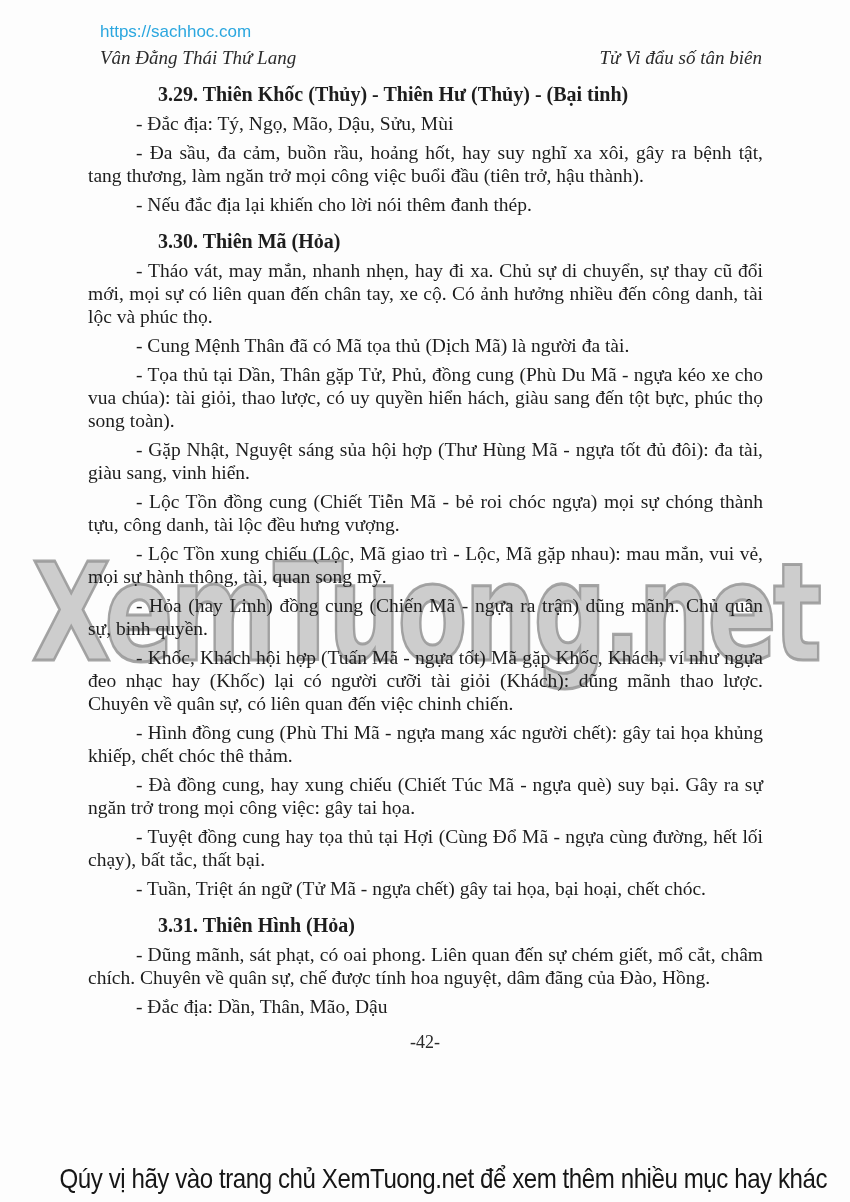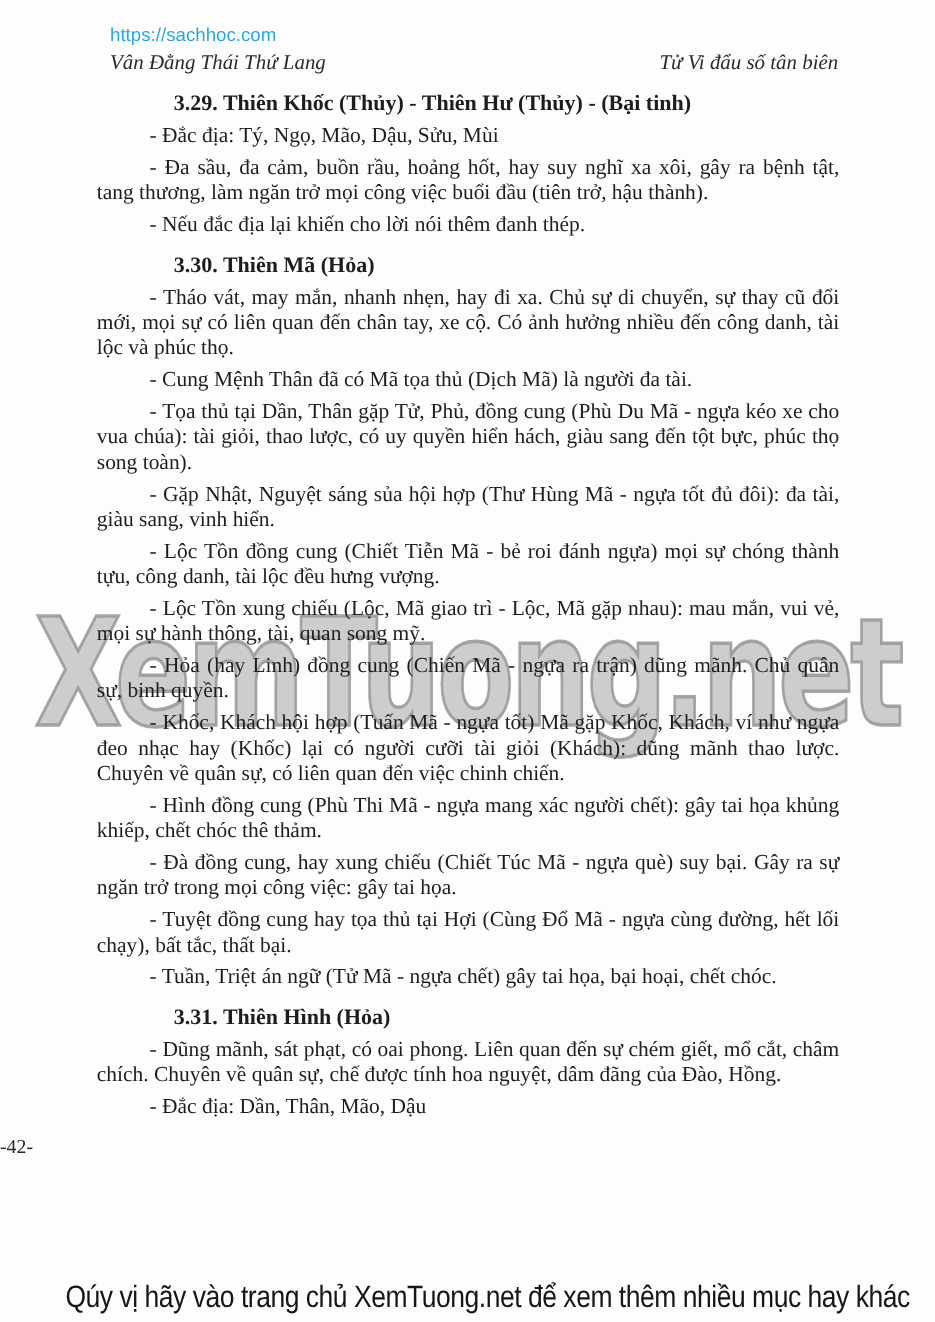--- a/index.html
+++ b/index.html
@@ -55,20 +55,21 @@
   }
   .para{
     margin:6px 0 0 0;
     font-size:19.5px;
     line-height:23px;
     text-indent:48px;
     text-align:justify;
   }
   .page-number{
     margin-top:14px;
+    text-align:center;
     font-size:18px;
     color:#2a2a2a;
   }
   
   .footer{
     position:absolute;
     bottom:7px;left:0;right:0;
     text-align:center;
     font-family:"Liberation Sans", sans-serif;
     font-size:28px;
@@ -102,21 +103,21 @@
       <div class="section-heading">3.29. Thiên Khốc (Thủy) - Thiên Hư (Thủy) - (Bại tinh)</div>
       <p class="para">- Đắc địa: Tý, Ngọ, Mão, Dậu, Sửu, Mùi</p>
       <p class="para">- Đa sầu, đa cảm, buồn rầu, hoảng hốt, hay suy nghĩ xa xôi, gây ra bệnh tật, tang thương, làm ngăn trở mọi công việc buổi đầu (tiên trở, hậu thành).</p>
       <p class="para">- Nếu đắc địa lại khiến cho lời nói thêm đanh thép.</p>
 
       <div class="section-heading">3.30. Thiên Mã (Hỏa)</div>
       <p class="para">- Tháo vát, may mắn, nhanh nhẹn, hay đi xa. Chủ sự di chuyển, sự thay cũ đổi mới, mọi sự có liên quan đến chân tay, xe cộ. Có ảnh hưởng nhiều đến công danh, tài lộc và phúc thọ.</p>
       <p class="para">- Cung Mệnh Thân đã có Mã tọa thủ (Dịch Mã) là người đa tài.</p>
       <p class="para">- Tọa thủ tại Dần, Thân gặp Tử, Phủ, đồng cung (Phù Du Mã - ngựa kéo xe cho vua chúa): tài giỏi, thao lược, có uy quyền hiển hách, giàu sang đến tột bực, phúc thọ song toàn).</p>
       <p class="para">- Gặp Nhật, Nguyệt sáng sủa hội hợp (Thư Hùng Mã - ngựa tốt đủ đôi): đa tài, giàu sang, vinh hiển.</p>
-      <p class="para">- Lộc Tồn đồng cung (Chiết Tiễn Mã - bẻ roi đánh ngựa) mọi sự chóng thành tựu, công danh, tài lộc đều hưng vượng.</p>
+      <p class="para">- Lộc Tồn đồng cung (Chiết Tiễn Mã - bẻ roi chóc ngựa) mọi sự chóng thành tựu, công danh, tài lộc đều hưng vượng.</p>
       <p class="para">- Lộc Tồn xung chiếu (Lộc, Mã giao trì - Lộc, Mã gặp nhau): mau mắn, vui vẻ, mọi sự hành thông, tài, quan song mỹ.</p>
       <p class="para">- Hỏa (hay Linh) đồng cung (Chiến Mã - ngựa ra trận) dũng mãnh. Chủ quân sự, binh quyền.</p>
       <p class="para">- Khốc, Khách hội hợp (Tuấn Mã - ngựa tốt) Mã gặp Khốc, Khách, ví như ngựa đeo nhạc hay (Khốc) lại có người cưỡi tài giỏi (Khách): dũng mãnh thao lược. Chuyên về quân sự, có liên quan đến việc chinh chiến.</p>
       <p class="para">- Hình đồng cung (Phù Thi Mã - ngựa mang xác người chết): gây tai họa khủng khiếp, chết chóc thê thảm.</p>
       <p class="para">- Đà đồng cung, hay xung chiếu (Chiết Túc Mã - ngựa què) suy bại. Gây ra sự ngăn trở trong mọi công việc: gây tai họa.</p>
       <p class="para">- Tuyệt đồng cung hay tọa thủ tại Hợi (Cùng Đổ Mã - ngựa cùng đường, hết lối chạy), bất tắc, thất bại.</p>
       <p class="para">- Tuần, Triệt án ngữ (Tử Mã - ngựa chết) gây tai họa, bại hoại, chết chóc.</p>
 
       <div class="section-heading">3.31. Thiên Hình (Hỏa)</div>
       <p class="para">- Dũng mãnh, sát phạt, có oai phong. Liên quan đến sự chém giết, mổ cắt, châm chích. Chuyên về quân sự, chế được tính hoa nguyệt, dâm đãng của Đào, Hồng.</p>

